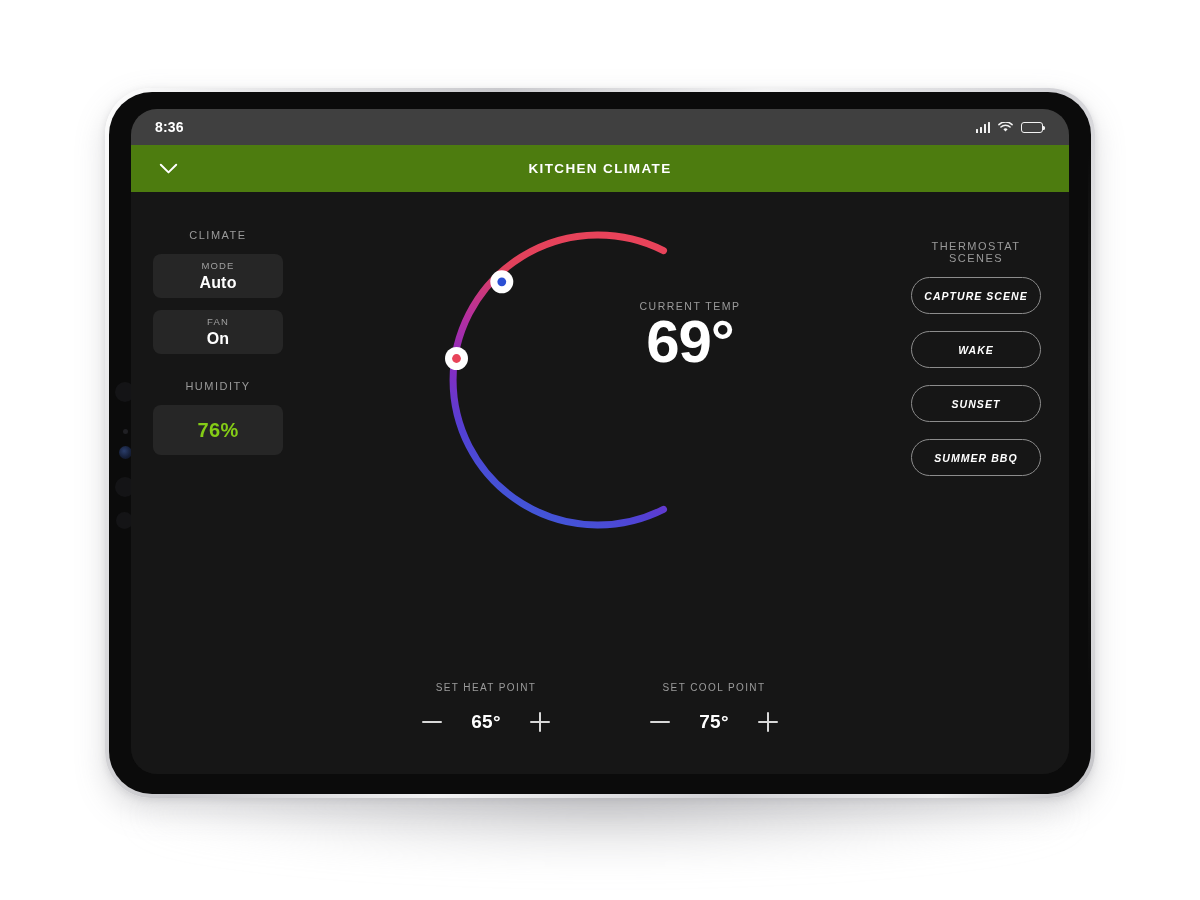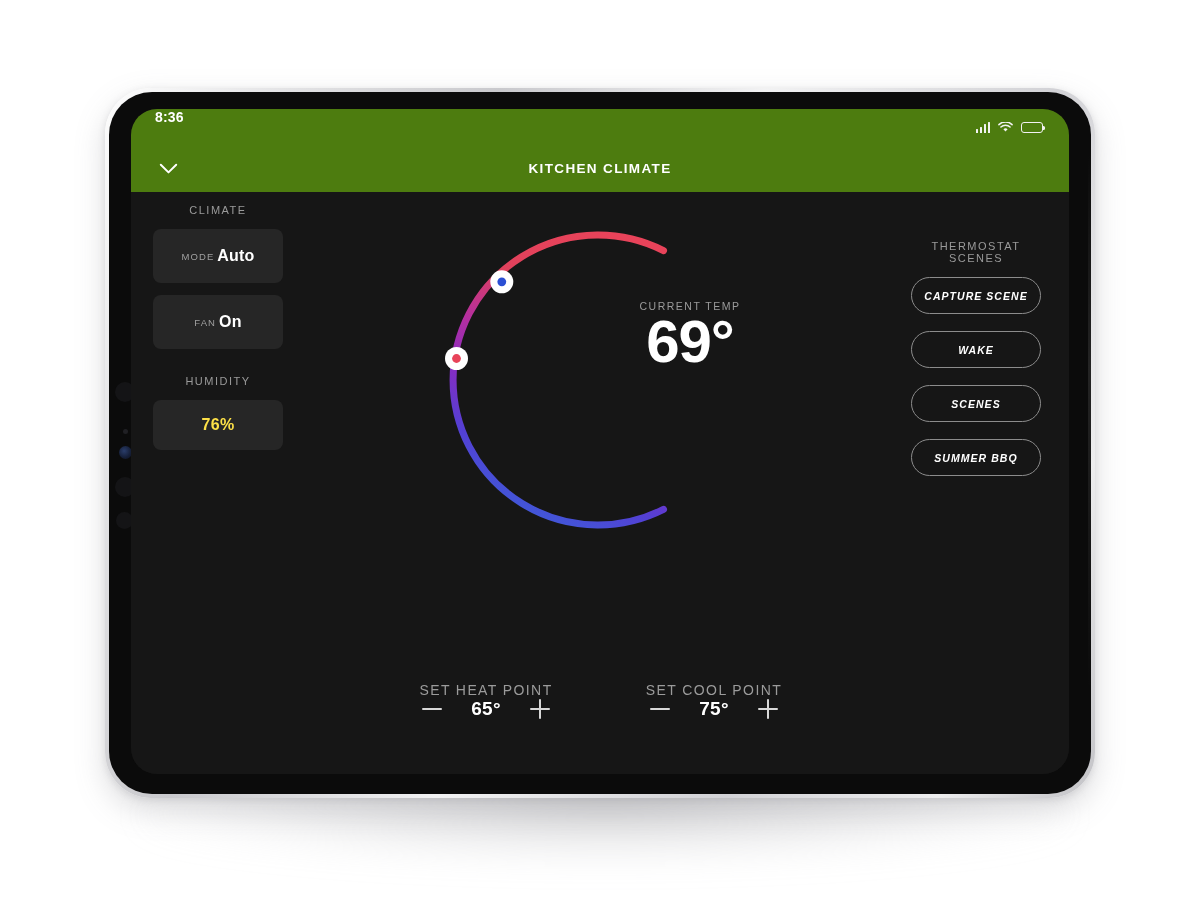--- a/index.html
+++ b/index.html
@@ -79,22 +79,23 @@
     width: 100%;
     height: 100%;
     border-radius: 26px;
     background: #141414;
     overflow: hidden;
   }
 
   
   #status-bar {
     height: 36px;
-    background: #4d7c0f;
-    display: flex;
+    background: #404040;
+    display: flex;
+    align-items: center;
     justify-content: space-between;
     padding: 0 26px 0 24px;
   }
   #status-time {
     color: #ffffff;
     font-size: 14px;
     font-weight: bold;
     letter-spacing: 0.2px;
   }
   #status-icons {
@@ -154,37 +155,37 @@
   #app-body {
     position: relative;
     height: calc(100% - 83px);
     background: #161616;
   }
 
   
   #climate-panel {
     position: absolute;
     left: 22px;
-    top: 12px;
+    top: 37px;
     width: 130px;
   }
   .section-heading {
     color: #9a9a9a;
     font-size: 11px;
     font-weight: normal;
     letter-spacing: 1.5px;
     text-align: center;
     margin-bottom: 13px;
   }
   .control-card {
     background: #262626;
     border-radius: 8px;
-    height: 54px;
-    display: flex;
-    flex-direction: row;
+    height: 44px;
+    display: flex;
+    flex-direction: column;
     align-items: center;
     justify-content: center;
     gap: 3px;
     margin-bottom: 12px;
     cursor: pointer;
   }
   .card-label {
     color: #a0a0a0;
     font-size: 9.5px;
     letter-spacing: 1.1px;
@@ -198,22 +199,22 @@
   #humidity-heading { margin-top: 26px; }
   #humidity-card {
     background: #262626;
     border-radius: 8px;
     height: 50px;
     display: flex;
     align-items: center;
     justify-content: center;
   }
   #humidity-value {
-    color: #fde047;
-    font-size: 16px;
+    color: #84cc16;
+    font-size: 20px;
     font-weight: bold;
     letter-spacing: 0.3px;
   }
 
   
   #scenes-panel {
     position: absolute;
     right: 28px;
     top: 25px;
     width: 130px;
@@ -285,22 +286,23 @@
     position: absolute;
     left: 50%;
     transform: translateX(-50%);
     top: 490px;
     display: flex;
     gap: 48px;
   }
   .setpoint-group { width: 180px; text-align: center; }
   .setpoint-label {
     color: #9b9b9b;
-    font-size: 14px;
+    font-size: 10px;
     letter-spacing: 1.4px;
+    margin-bottom: 18px;
   }
   .setpoint-row {
     display: flex;
     align-items: center;
     justify-content: center;
     gap: 20px;
   }
   .stepper-btn {
     width: 22px; height: 22px;
     position: relative;
@@ -441,20 +443,20 @@
                 <span class="stepper-btn plus"></span>
               </div>
             </div>
           </div>
         </div>
 
         <div id="scenes-panel">
           <div class="section-heading">THERMOSTAT SCENES</div>
           <button class="scene-btn">CAPTURE SCENE</button>
           <button class="scene-btn">WAKE</button>
-          <button class="scene-btn">SCENES</button>
+          <button class="scene-btn">SUNSET</button>
           <button class="scene-btn">SUMMER BBQ</button>
         </div>
 
       </div>
     </div>
   </div>
 </div>
 
 </body></html>

